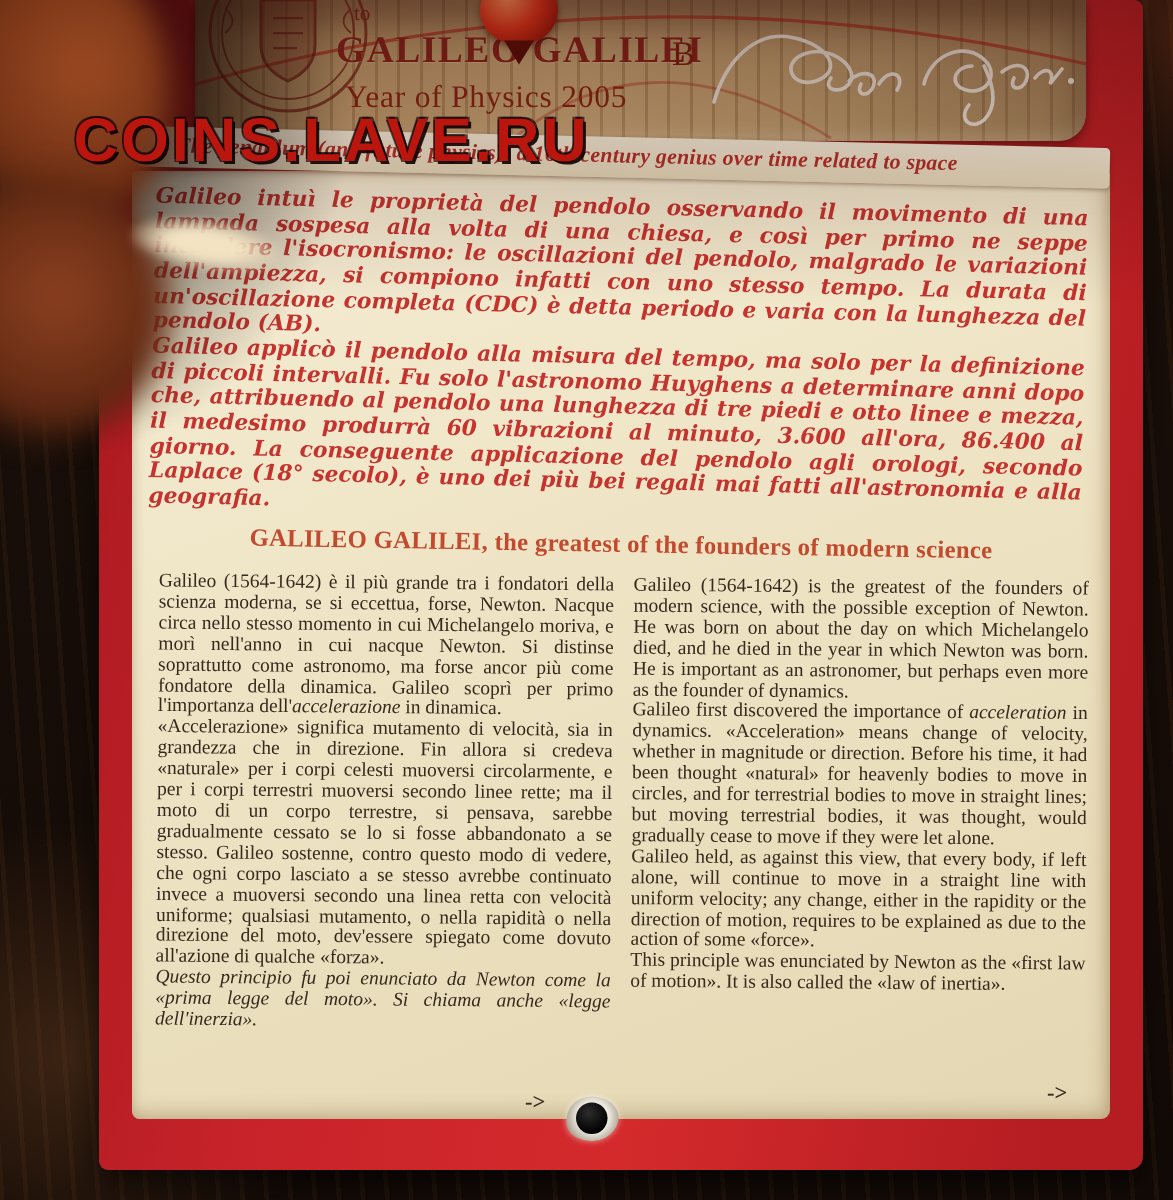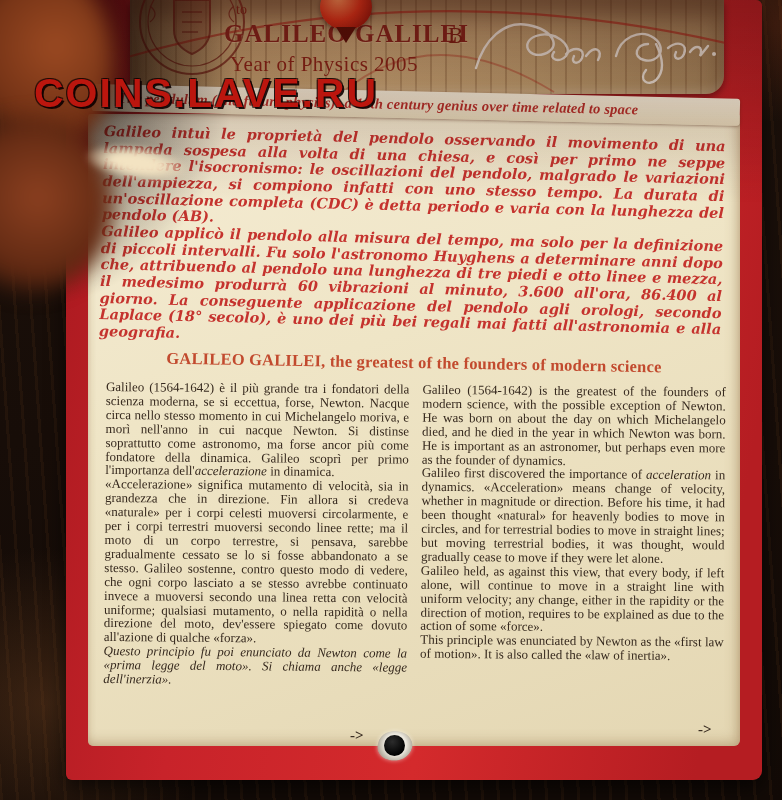--- a/index.html
+++ b/index.html
@@ -106,21 +106,21 @@
   .finger{position:absolute;border-radius:50%;filter:blur(10px);z-index:8;}
   .finger-thumb{left:-38px;top:-34px;width:152px;height:192px;
     background:radial-gradient(circle at 62% 42%, #9c4a22, #6e2f14 58%, rgba(40,15,8,0) 76%);}
   .finger-index{left:-52px;top:118px;width:164px;height:176px;
     background:radial-gradient(circle at 55% 45%, #8c4020, #5e2812 60%, rgba(30,12,6,0) 78%);}
   .finger-highlight{position:absolute;left:86px;top:146px;width:102px;height:34px;z-index:9;
     transform:rotate(8deg);filter:blur(3px);border-radius:50%;
     background:radial-gradient(ellipse at center, #f3e3c2 0 35%, rgba(243,227,194,0) 75%);}
   
   .watermark{
-    position:absolute;left:34px;top:70px;z-index:20;
+    position:absolute;left:49px;top:70px;z-index:20;
     font-family:"Liberation Sans",sans-serif;font-weight:800;font-size:41px;letter-spacing:2px;
     color:#bb160e;white-space:nowrap;
     text-shadow:2px 2px 0 rgba(12,0,0,.9), -1px -1px 0 rgba(12,0,0,.65),
                 1px -1px 0 rgba(12,0,0,.65), -1px 1px 0 rgba(12,0,0,.65);
   }
 </style>
 </head>
 <body>
 
 <div class="table-bg"></div>

